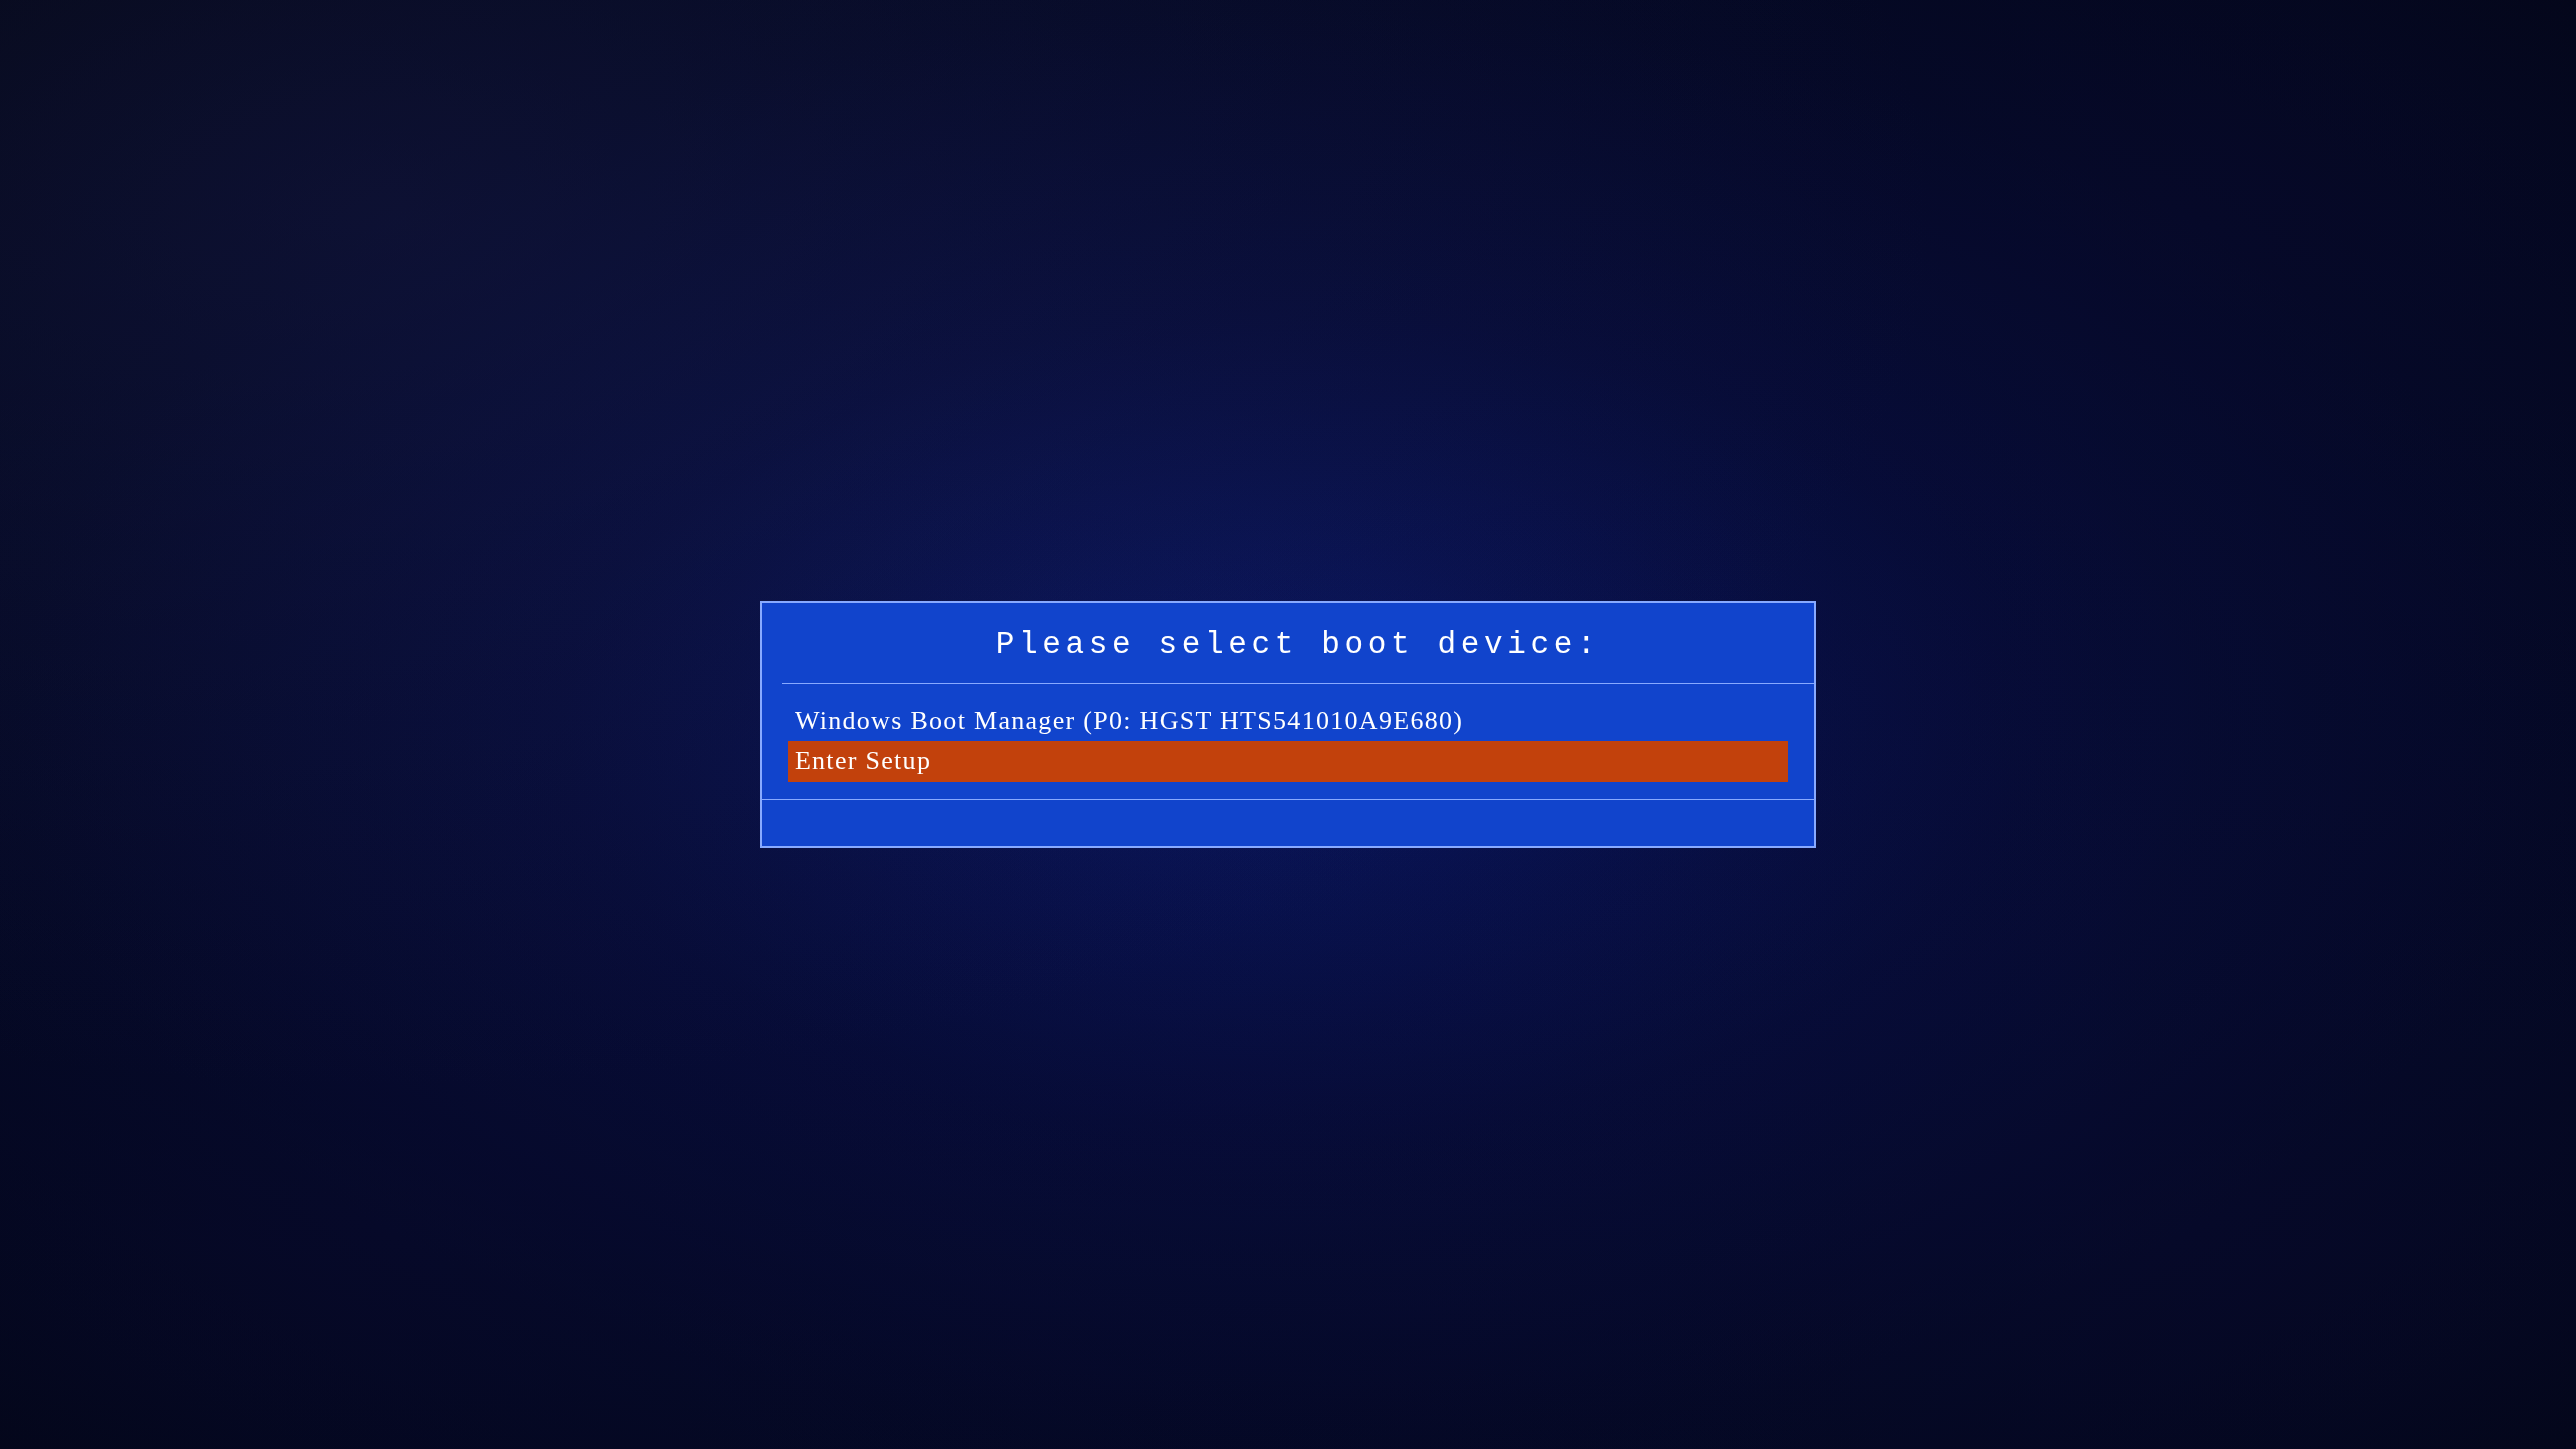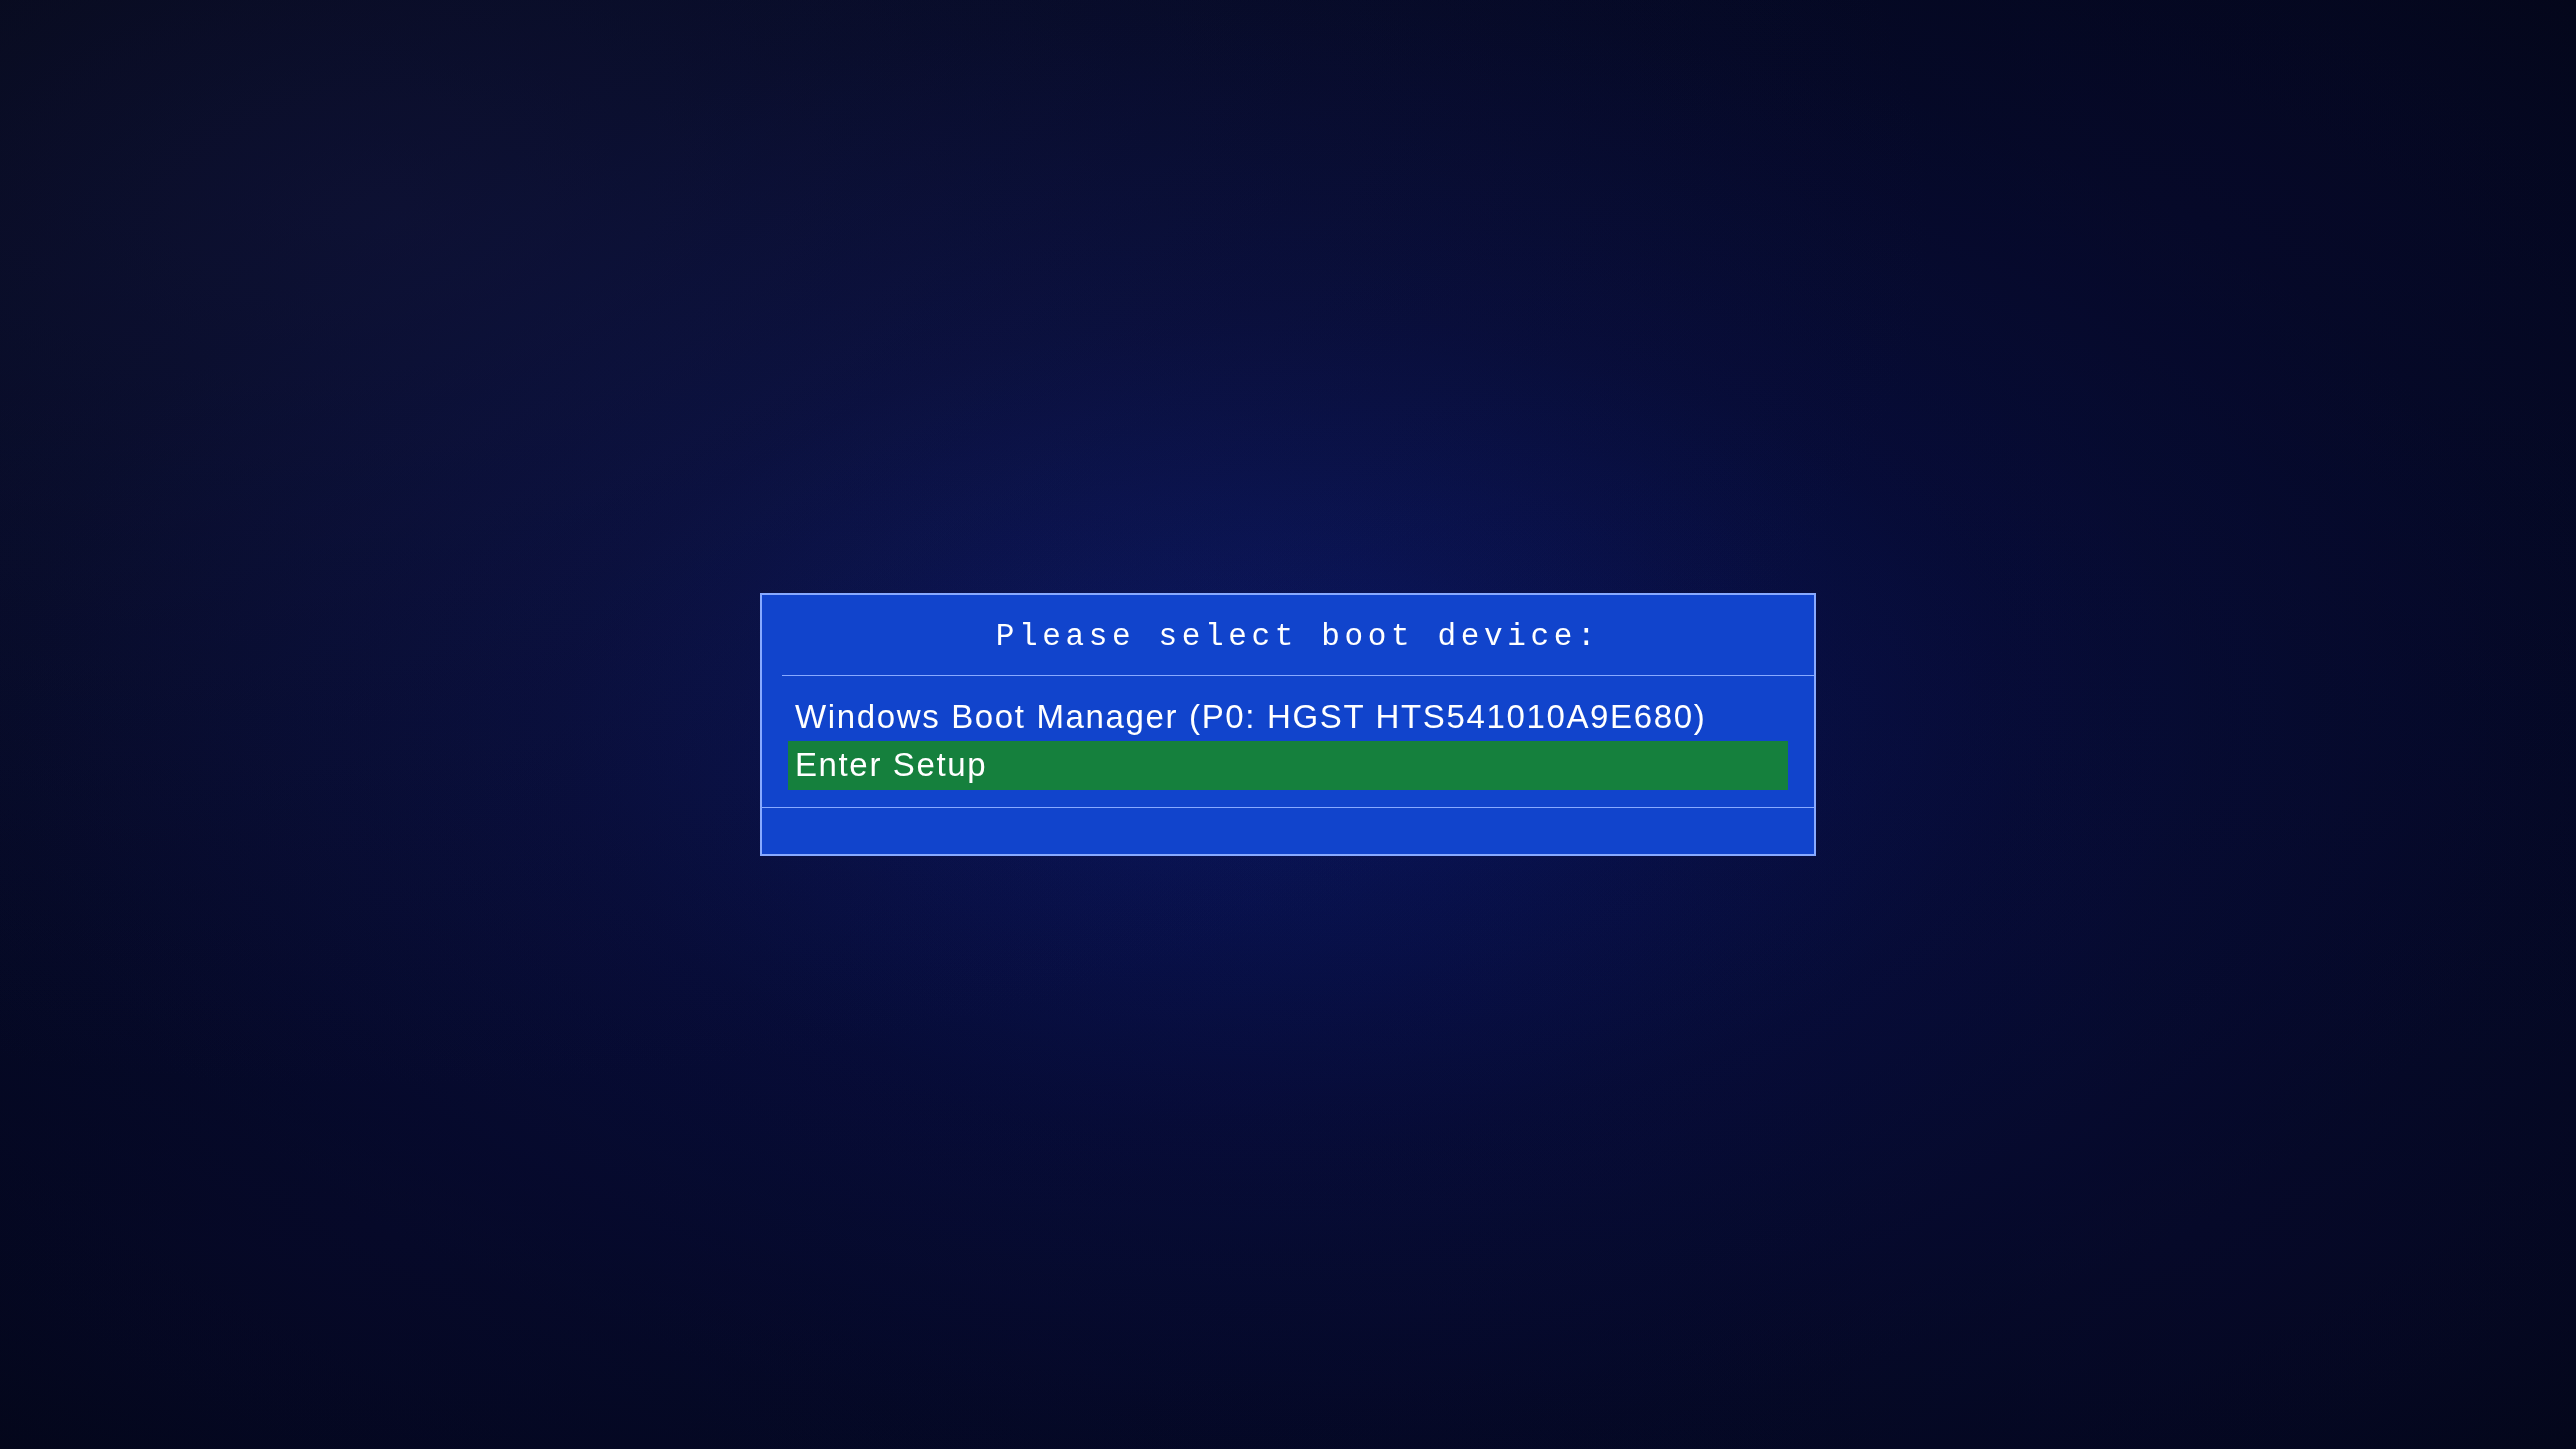--- a/index.html
+++ b/index.html
@@ -54,30 +54,30 @@
       font-family: 'Courier New', Courier, monospace;
     }
 
     .dialog-options {
       padding: 17px 26px 17px 26px;
       border-bottom: 1.7px solid #88aaff;
     }
 
     .boot-option {
       color: #ffffff;
-      font-size: 33px;
-      font-family: Liberation Sans, sans-serif;
+      font-size: 26px;
+      font-family: Liberation Serif, serif;
       letter-spacing: 0.05em;
       padding: 5.2px 6.9px;
       display: block;
       cursor: pointer;
     }
 
     .boot-option.selected {
-      background-color: #15803d;
+      background-color: #c2410c;
       color: #ffffff;
     }
 
     .boot-option:not(.selected) {
       background-color: transparent;
     }
 
     .dialog-footer {
       padding: 22px 34px 24px 34px;
       text-align: center;

